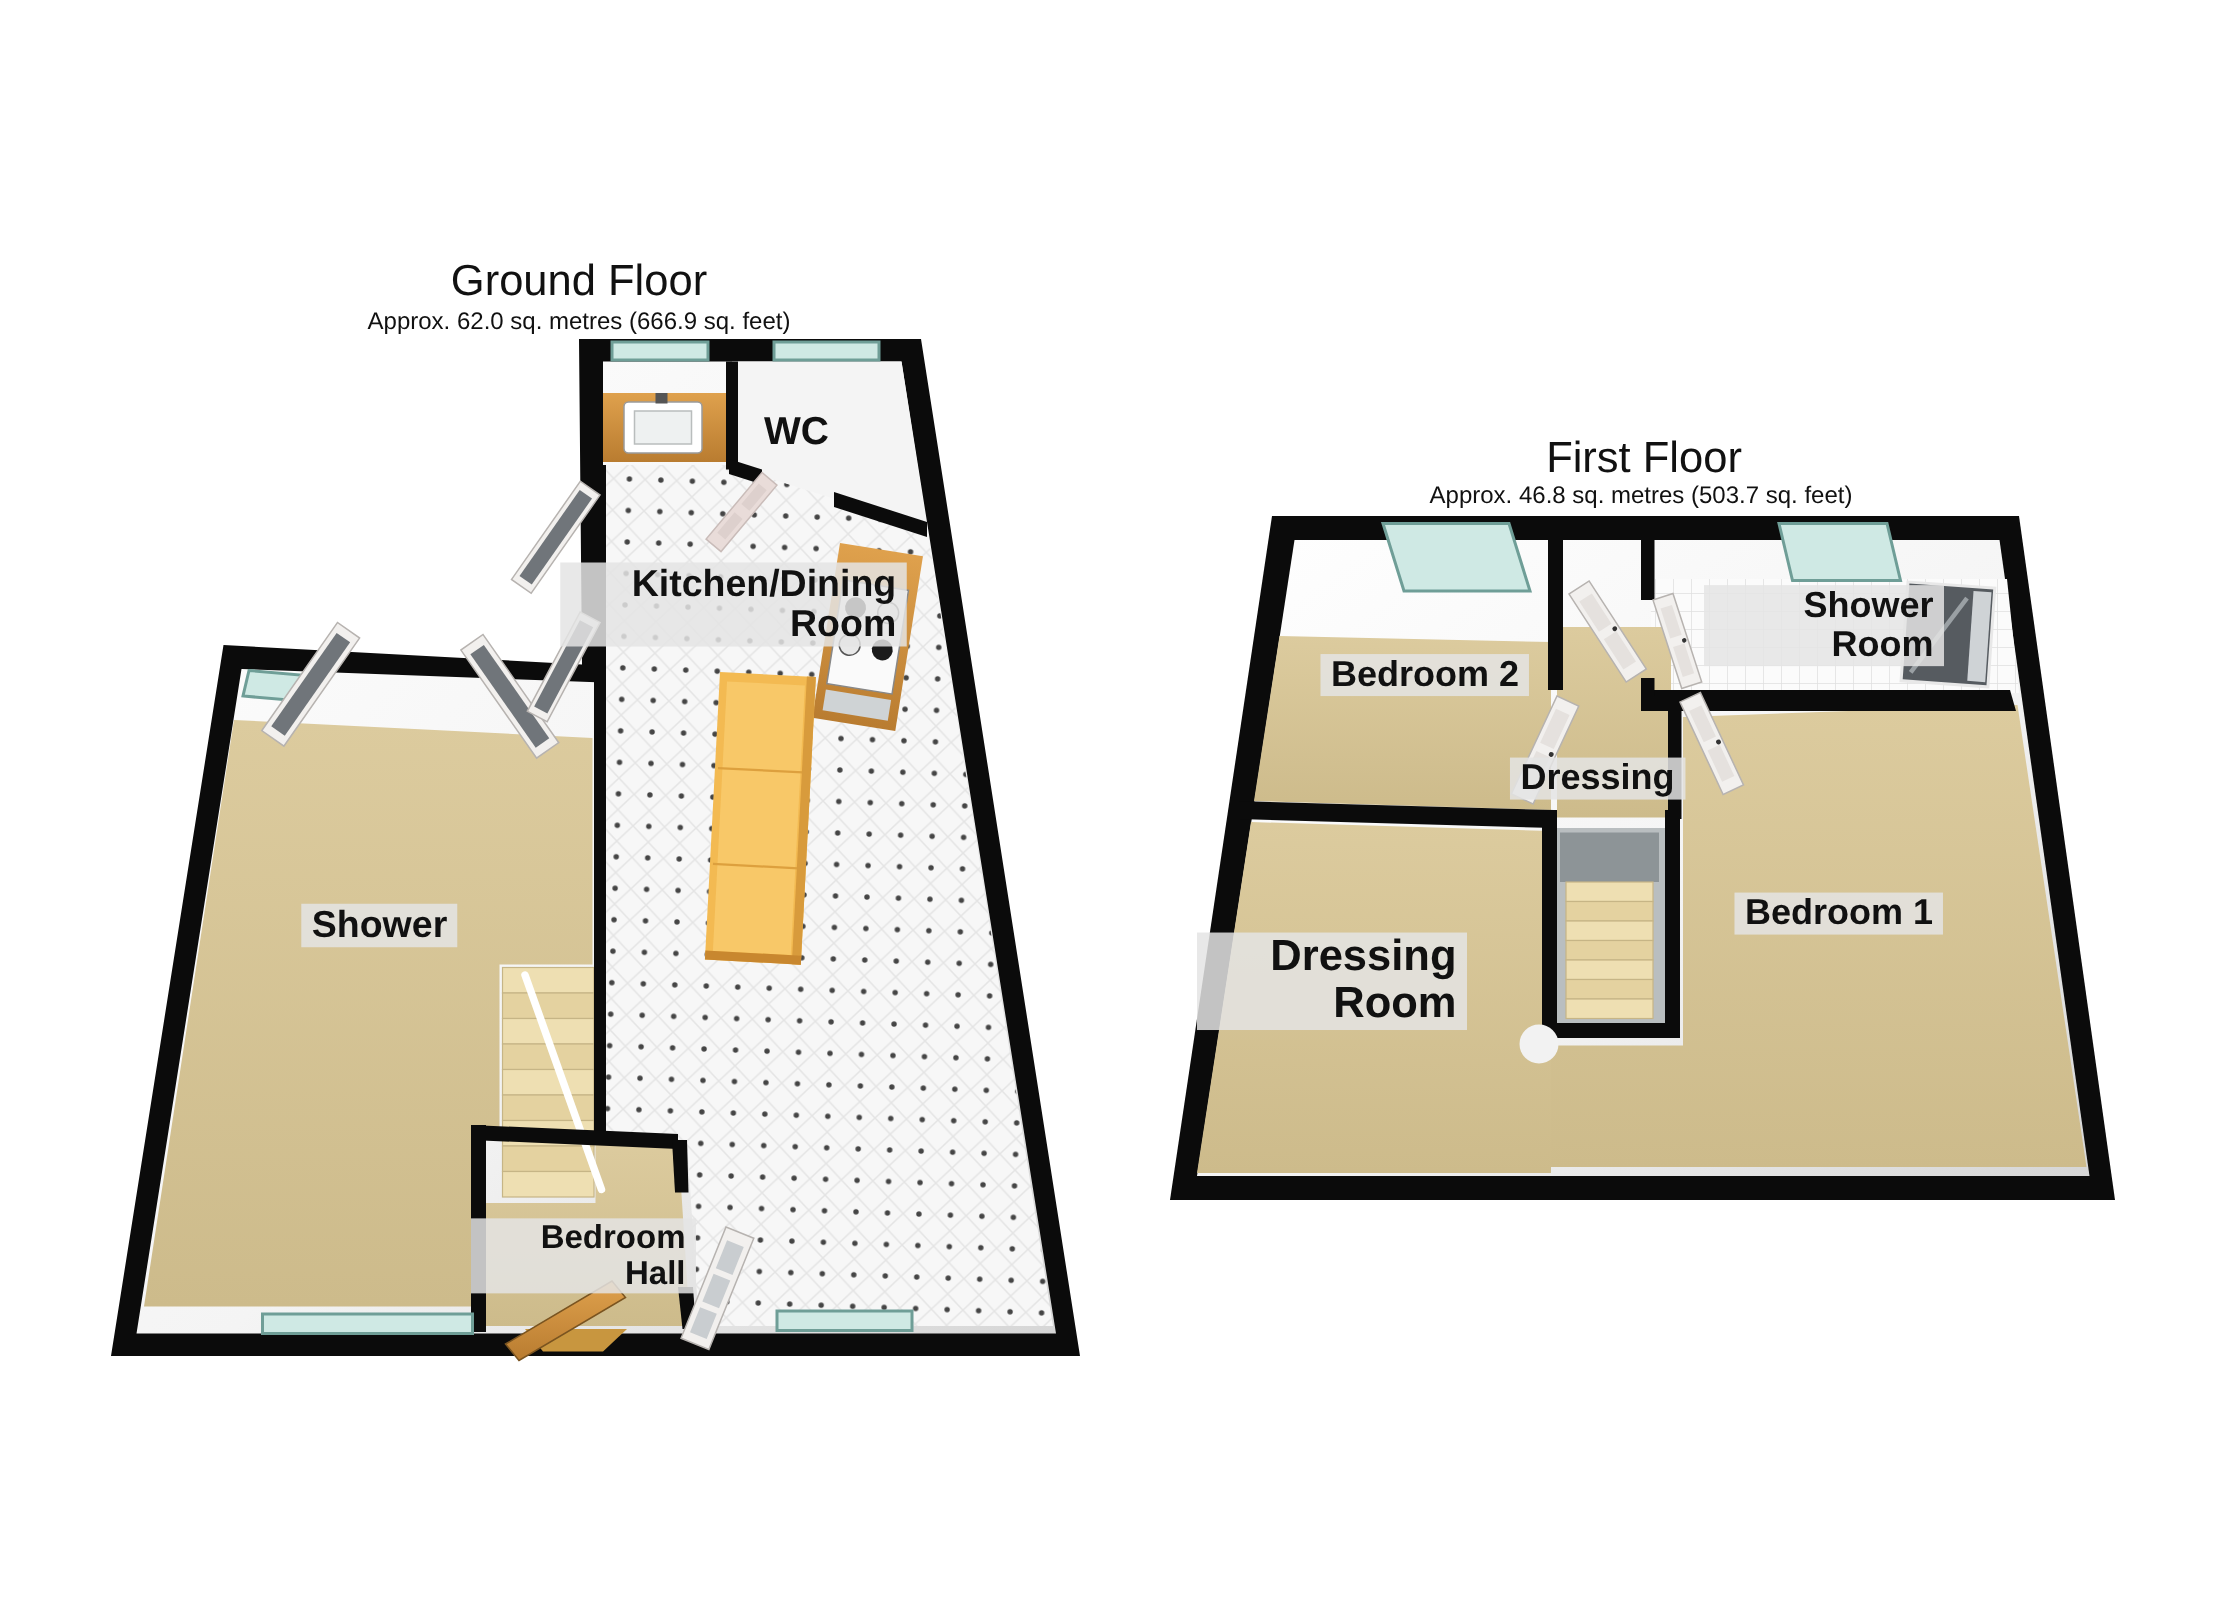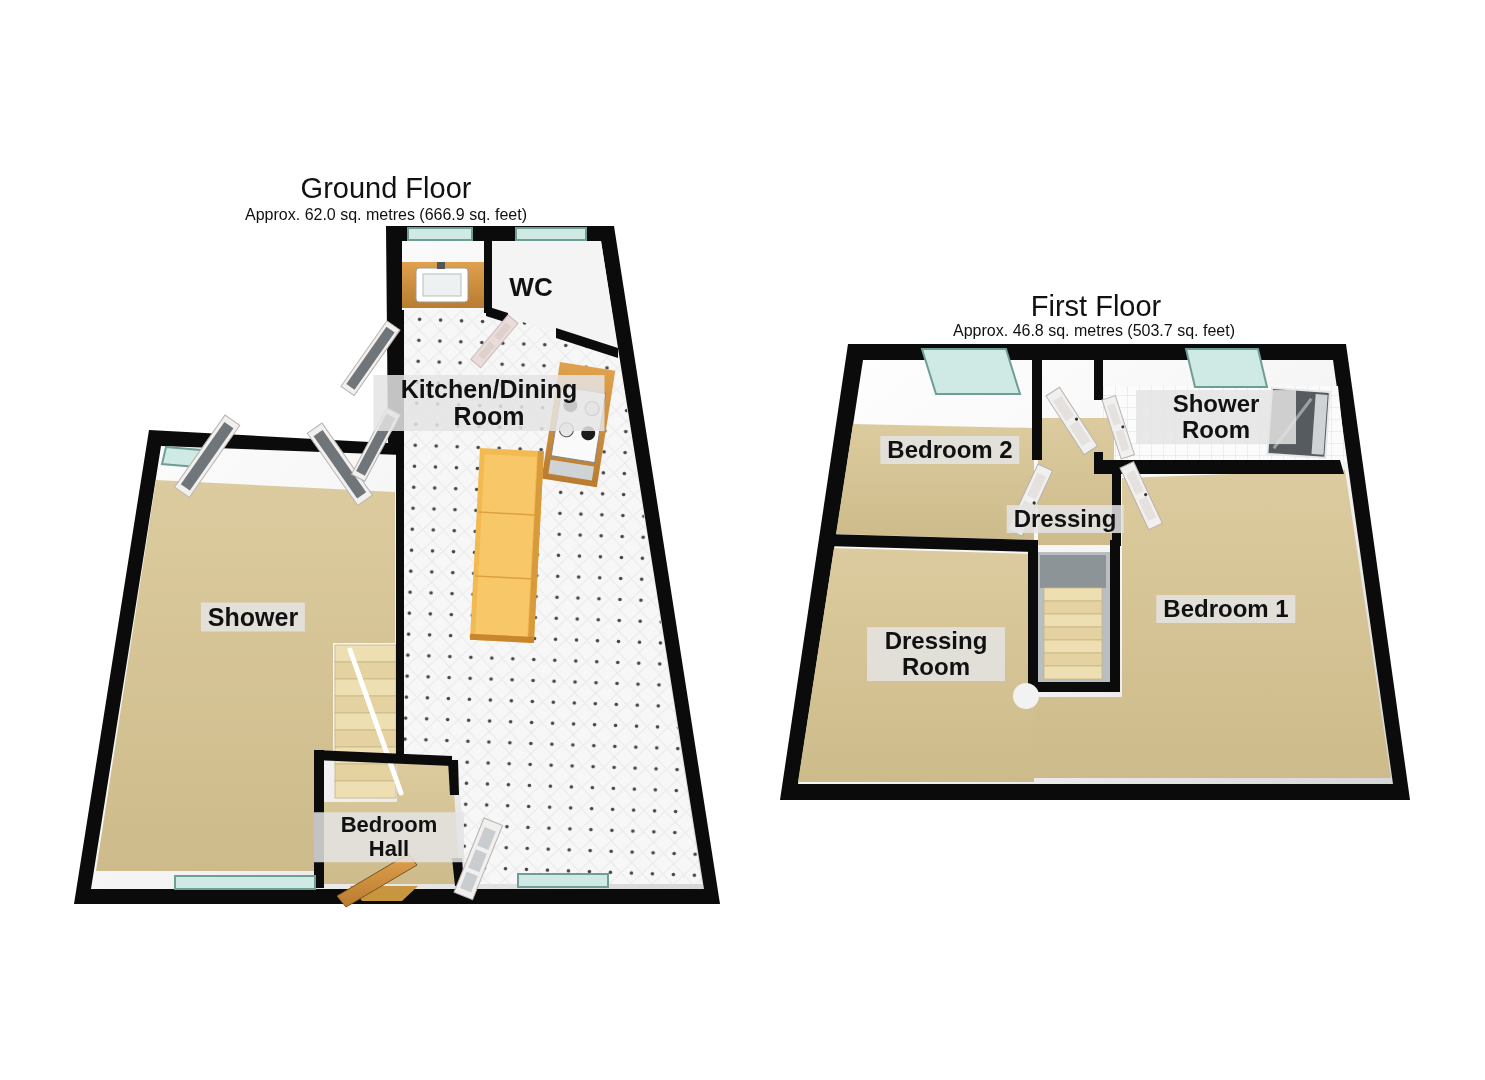--- a/index.html
+++ b/index.html
@@ -18,21 +18,21 @@
   .face{fill:url(#faceG)}
   .carpet{fill:url(#carpetG)}
   .tilefloor{fill:url(#dots)}
   .whitefloor{fill:#f4f4f4}
   .showerfloor{fill:url(#tiles)}
   .glass{fill:var(--window-glass);stroke:var(--window-edge);stroke-width:2}
   .doorw{fill:var(--door-white);stroke:#b7b3b0;stroke-width:1}
   .doorp{fill:#e5e1de}
   .step{stroke:#c6b586;stroke-width:0.8}
   .lbl{position:absolute;transform:translate(-50%,-50%);font-weight:bold;
-       background:rgba(228,228,228,.85);padding:1px 7px;text-align:center;
+       background:rgba(228,228,228,.85);padding:1px 7px;text-align:right;
        line-height:1.08;white-space:nowrap;font-size:25px}
   .lbl.wrap{white-space:normal}
   .title{position:absolute;transform:translate(-50%,-50%);font-weight:normal;font-size:29px}
   .subtitle{position:absolute;transform:translate(-50%,-50%);font-size:16px}
   .total{position:absolute;transform:translate(-50%,-50%);font-size:23px}
 </style>
 </head>
 <body>
 
 <div id="stage">
@@ -253,15 +253,15 @@
 
   <div class="lbl" style="left:253px;top:617px">Shower</div>
   <div class="lbl wrap" style="left:489px;top:403px;width:231px">Kitchen/Dining Room</div>
   <div class="lbl" style="left:531px;top:287px;font-size:26px;background:transparent">WC</div>
   <div class="lbl wrap" style="left:389px;top:837px;width:150px;font-size:22px">Bedroom Hall</div>
 
   <div class="lbl" style="left:950px;top:450px;font-size:24px">Bedroom 2</div>
   <div class="lbl wrap" style="left:1216px;top:417px;width:160px;font-size:24px">Shower Room</div>
   <div class="lbl" style="left:1065px;top:519px;font-size:24px">Dressing</div>
   <div class="lbl" style="left:1226px;top:609px;font-size:24px">Bedroom 1</div>
-  <div class="lbl wrap" style="left:936px;top:654px;width:138px;font-size:24px">Dressing Room</div>
+  <div class="lbl wrap" style="left:888px;top:654px;width:180px;font-size:29px">Dressing Room</div>
 
 </div>
 
 </body></html>

